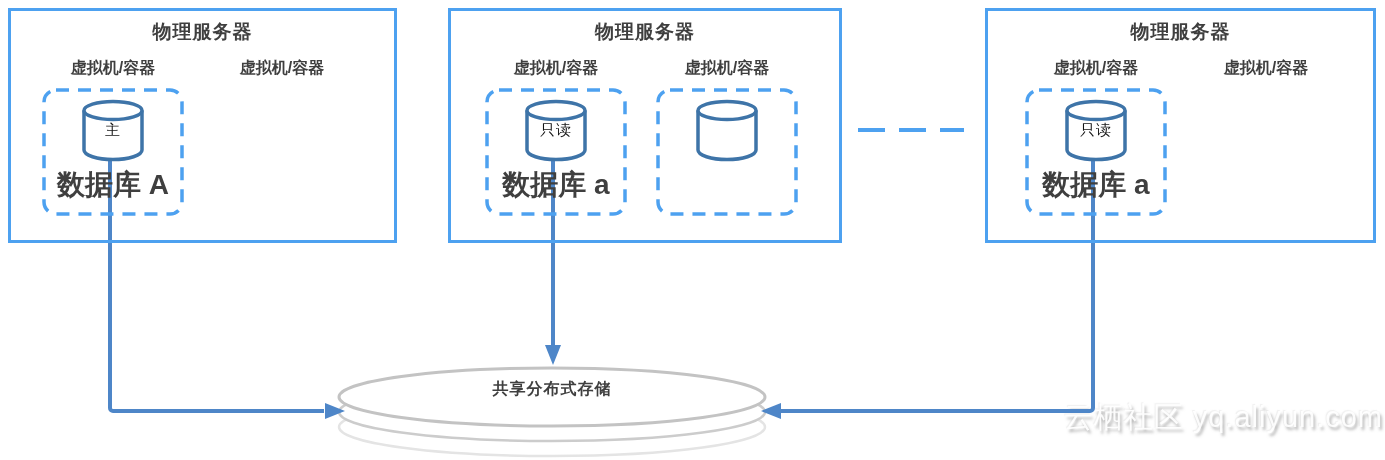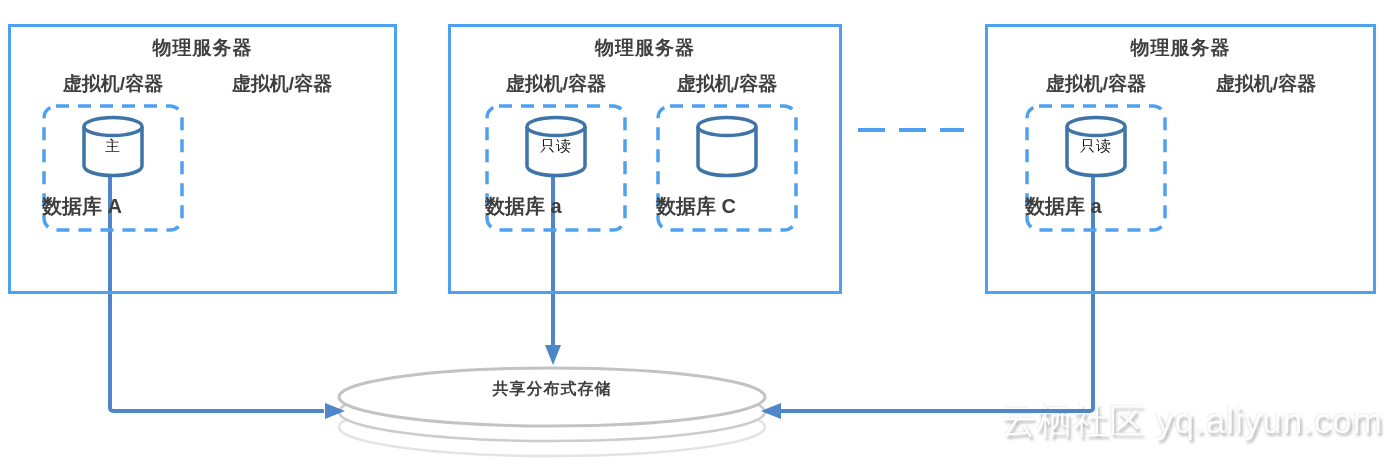--- a/index.html
+++ b/index.html
@@ -3,51 +3,51 @@
 <meta charset="utf-8">
 <style>
   * { margin:0; padding:0; box-sizing:border-box; }
   html,body { width:1385px; height:460px; }
   body {
     position:relative; background:#ffffff; overflow:hidden;
     font-family:"Liberation Sans","DejaVu Sans",sans-serif;
     color:#3f3f3f;
   }
   .server {
-    position:absolute; top:24px; height:270px;
+    position:absolute; top:8px; height:235px;
     border:3px solid #4da1f0; background:transparent; z-index:2;
   }
   .server-title {
     position:absolute; top:8px; left:0; right:0; text-align:center;
     font-size:19px; font-weight:bold; color:#3f3f3f; letter-spacing:1px;
   }
   .vm { position:absolute; top:45px; width:142px; }
   .vm-label {
-    text-align:center; font-size:19px; font-weight:bold; color:#3f3f3f;
+    text-align:center; font-size:16px; font-weight:bold; color:#3f3f3f;
     height:24px; line-height:24px; white-space:nowrap;
   }
   .vm-box { position:relative; margin-top:8px; width:142px; height:128px; }
   .vm-border { position:absolute; left:0; top:0; }
   .cyl { position:absolute; top:11px; left:39px; width:64px; height:66px; }
   .cyl-role {
     position:absolute; top:22px; left:0; width:100%; text-align:center;
     font-size:15px; font-weight:normal; color:#141414; letter-spacing:1px;
   }
   .db-label {
-    position:absolute; bottom:12px; left:0; width:100%; text-align:left;
-    font-size:20px; font-weight:bold; color:#3f3f3f; white-space:nowrap;
+    position:absolute; bottom:12px; left:0; width:100%; text-align:center;
+    font-size:28px; font-weight:bold; color:#3f3f3f; white-space:nowrap;
   }
   #bg { position:absolute; left:0; top:0; z-index:1; }
   .storage-label {
     position:absolute; left:402px; top:379px; width:300px; text-align:center;
     font-size:16px; font-weight:bold; color:#3f3f3f; z-index:2; letter-spacing:1px;
   }
   .watermark {
     position:absolute; right:2px; top:398px; z-index:0; white-space:nowrap;
-    font-size:35px; font-weight:400; letter-spacing:1px;
+    font-size:29px; font-weight:400; letter-spacing:1px;
     color:rgba(255,255,255,0.92);
     text-shadow: 2px 3px 3px rgba(125,125,125,0.55), -1px -1px 1px rgba(225,225,225,0.5);
   }
 </style>
 </head>
 <body>
 
 <svg id="bg" width="1385" height="460" viewBox="0 0 1385 460">
   <g>
     <ellipse cx="552" cy="427" rx="213" ry="29" fill="#ffffff" stroke="#e4e4e4" stroke-width="2.5"></ellipse>
@@ -114,21 +114,20 @@
       <svg class="vm-border" width="142" height="128" viewBox="0 0 142 128">
         <rect x="2" y="2" width="138" height="124" rx="12" fill="none" stroke="#4da1f0" stroke-width="3.5" stroke-dasharray="13 9"></rect>
       </svg>
       <div class="cyl">
         <svg width="64" height="66" viewBox="0 0 64 66">
           <path d="M3 11.5 V51 A29 9.5 0 0 0 61 51 V11.5" fill="#ffffff" stroke="#3e74a8" stroke-width="3.5" stroke-linejoin="round"></path>
           <ellipse cx="32" cy="11.5" rx="29" ry="9" fill="#ffffff" stroke="#3e74a8" stroke-width="3.5"></ellipse>
         </svg>
         <div class="cyl-role"></div>
       </div>
-      <div class="db-label">数据库 C</div>
     </div>
   </div>
 </div>
 
 <div class="server" style="left:985px;width:391px;">
   <div class="server-title">物理服务器</div>
   <div class="vm" style="left:37px;">
     <div class="vm-label">虚拟机/容器</div>
     <div class="vm-box">
       <svg class="vm-border" width="142" height="128" viewBox="0 0 142 128">

